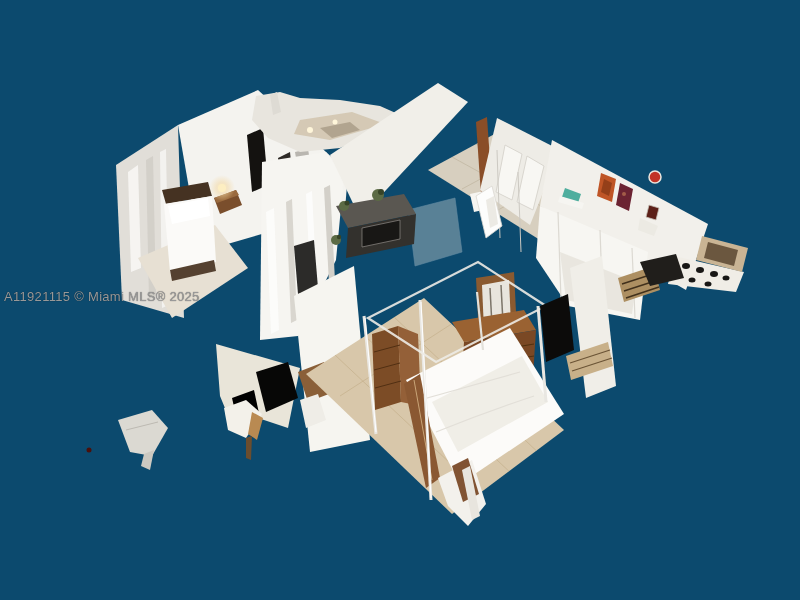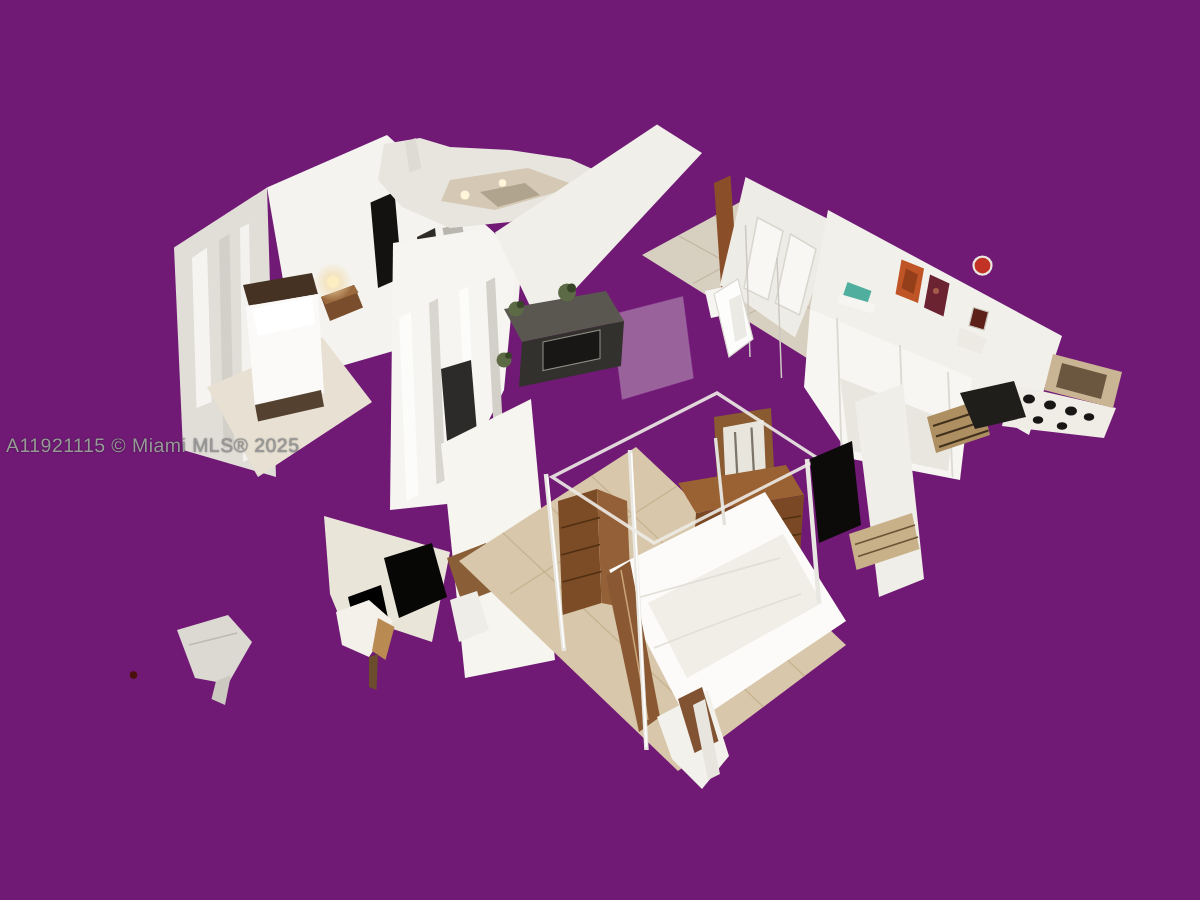--- a/index.html
+++ b/index.html
@@ -11,21 +11,21 @@
   .watermark{
     position:absolute;left:4px;top:289px;
     font-size:13px;letter-spacing:.3px;color:#999;
     text-shadow:0 0 1px rgba(0,0,0,.6);
     user-select:none;white-space:nowrap;
   }
 </style>
 </head>
 <body>
 
-<div class="stage" style="background: #701a75;">
+<div class="stage" style="background: #0c4a6e;">
 
 <svg width="800" height="600" viewBox="0 0 800 600" xmlns="http://www.w3.org/2000/svg">
   <defs>
     <clipPath id="floorClip">
           <polygon points="306,374 424,298 564,430 452,514"></polygon>
         </clipPath>
     <clipPath id="tileClip">
           <polygon points="428,170 502,130 618,194 540,240"></polygon>
         </clipPath>
     <radialGradient id="lampGlow" cx="50%" cy="50%" r="50%">

